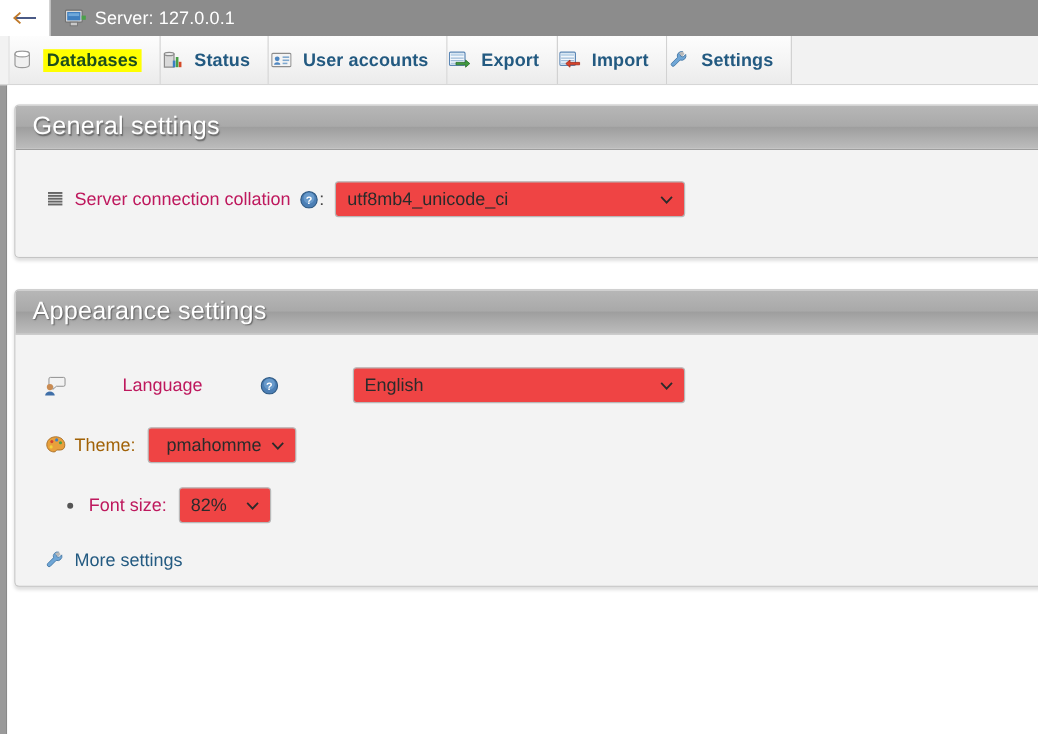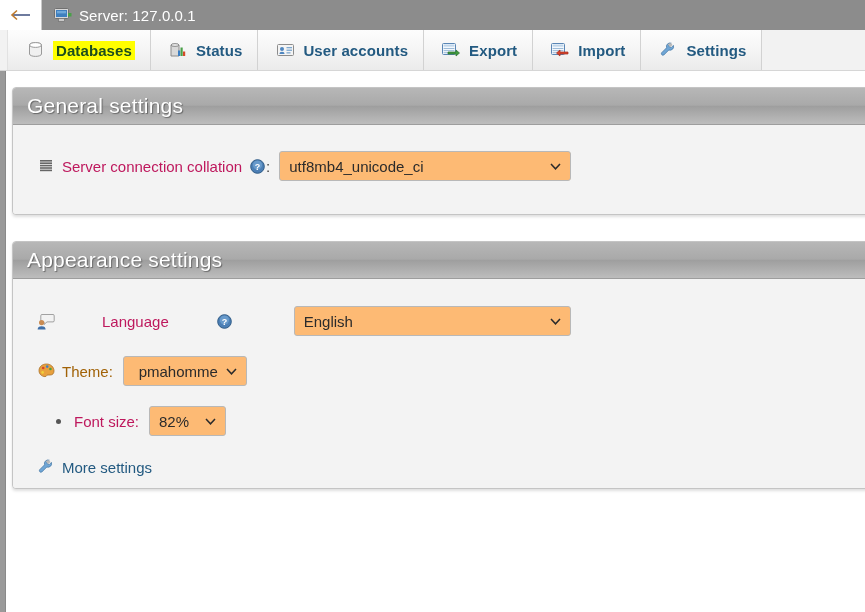--- a/index.html
+++ b/index.html
@@ -64,21 +64,21 @@
     width: 865px; height: 41px;
     background: #f2f2f2;
     display: flex;
     align-items: stretch;
     border-bottom: 1px solid #d6d6d6;
     padding-left: 7px;
   }
   .tab {
     display: flex;
     align-items: center;
-    padding: 0 15px 0 18px;
+    padding: 0 15px 0 1px;
     border-right: 1px solid #d2d2d2;
     background: linear-gradient(to bottom, #fdfdfd 0%, #f4f4f4 55%, #ebebeb 100%);
     cursor: pointer;
     white-space: nowrap;
   }
   .tab:first-child { border-left: 1px solid #e2e2e2; }
   .tab-icon {
     width: 18px; height: 18px;
     display: flex; align-items: center; justify-content: center;
     margin-right: 9px;
@@ -167,21 +167,21 @@
     margin: 0 1px 0 8px;
     flex: none;
     display: flex; align-items: center; justify-content: center;
     cursor: pointer;
   }
   .colon { font-size: 15px; color: #444444; margin-right: 9px; }
 
   
   .select {
     position: relative;
-    background: #fdba74;
+    background: #ef4444;
     border: 1px solid #b8b8b8;
     border-radius: 3px;
     height: 30px;
     display: flex;
     align-items: center;
     padding: 0 28px 0 9px;
     font-size: 15px;
     color: #2b2b2b;
     cursor: pointer;
     white-space: nowrap;

